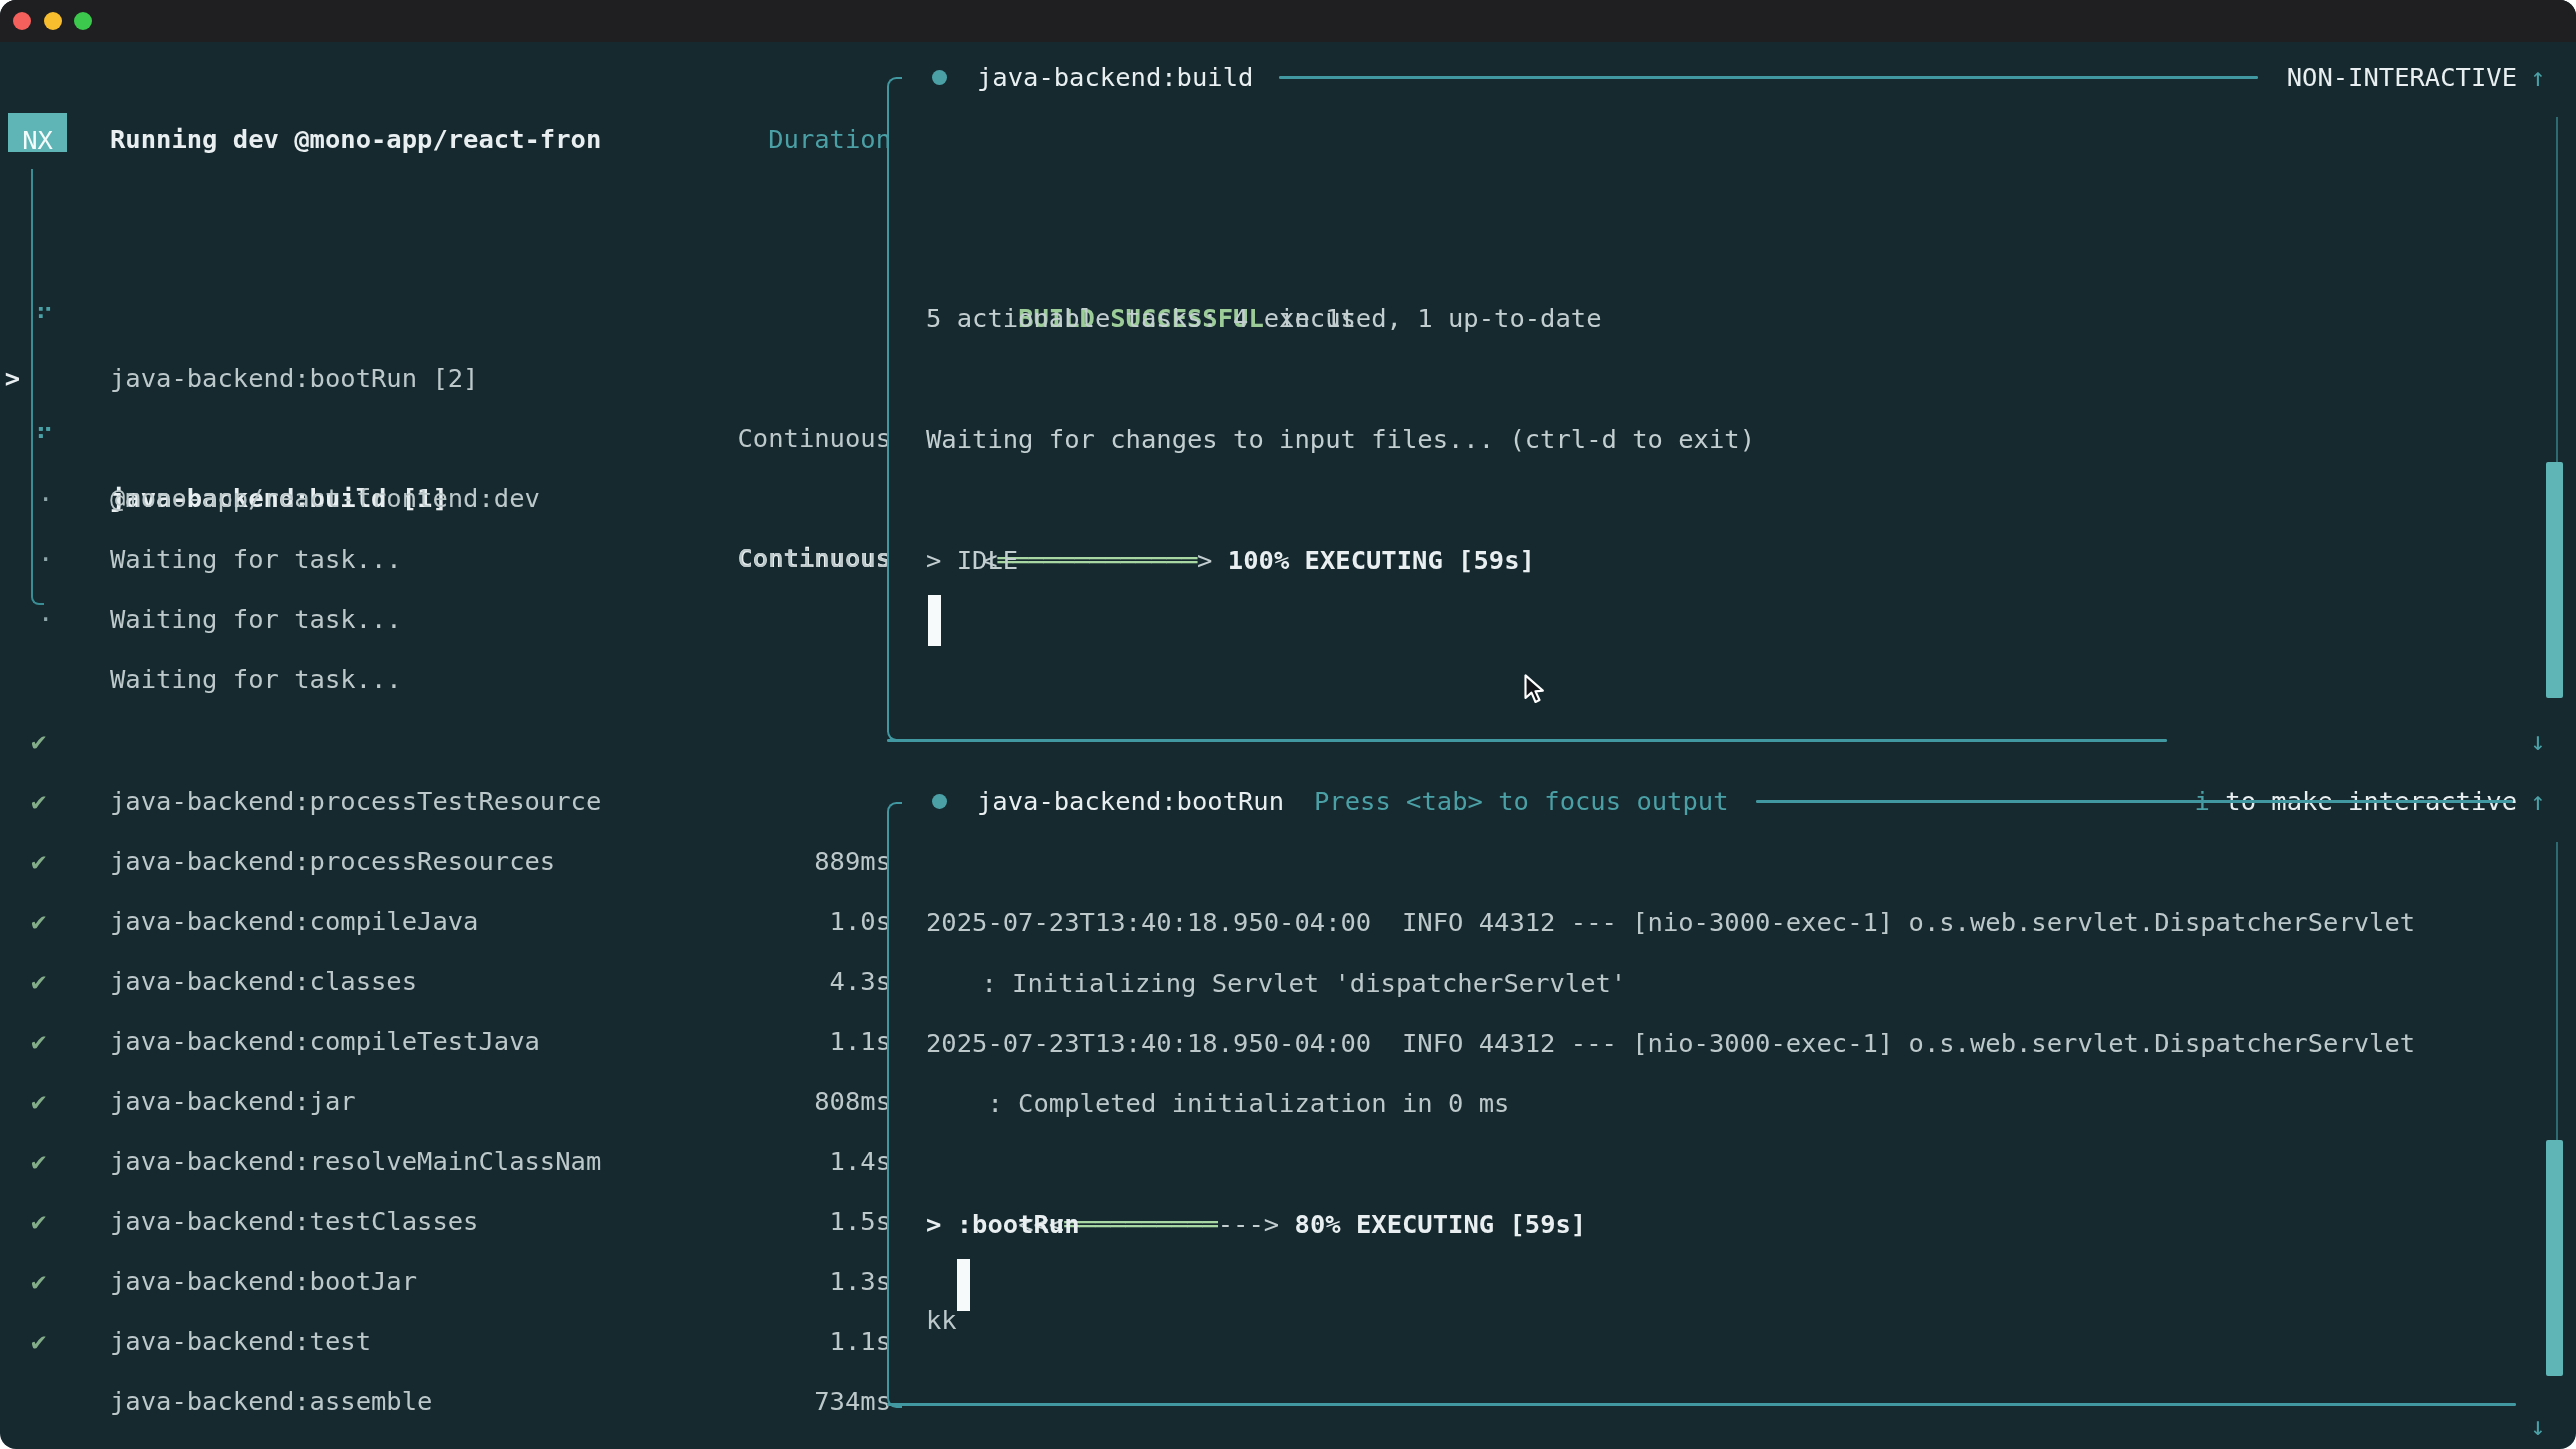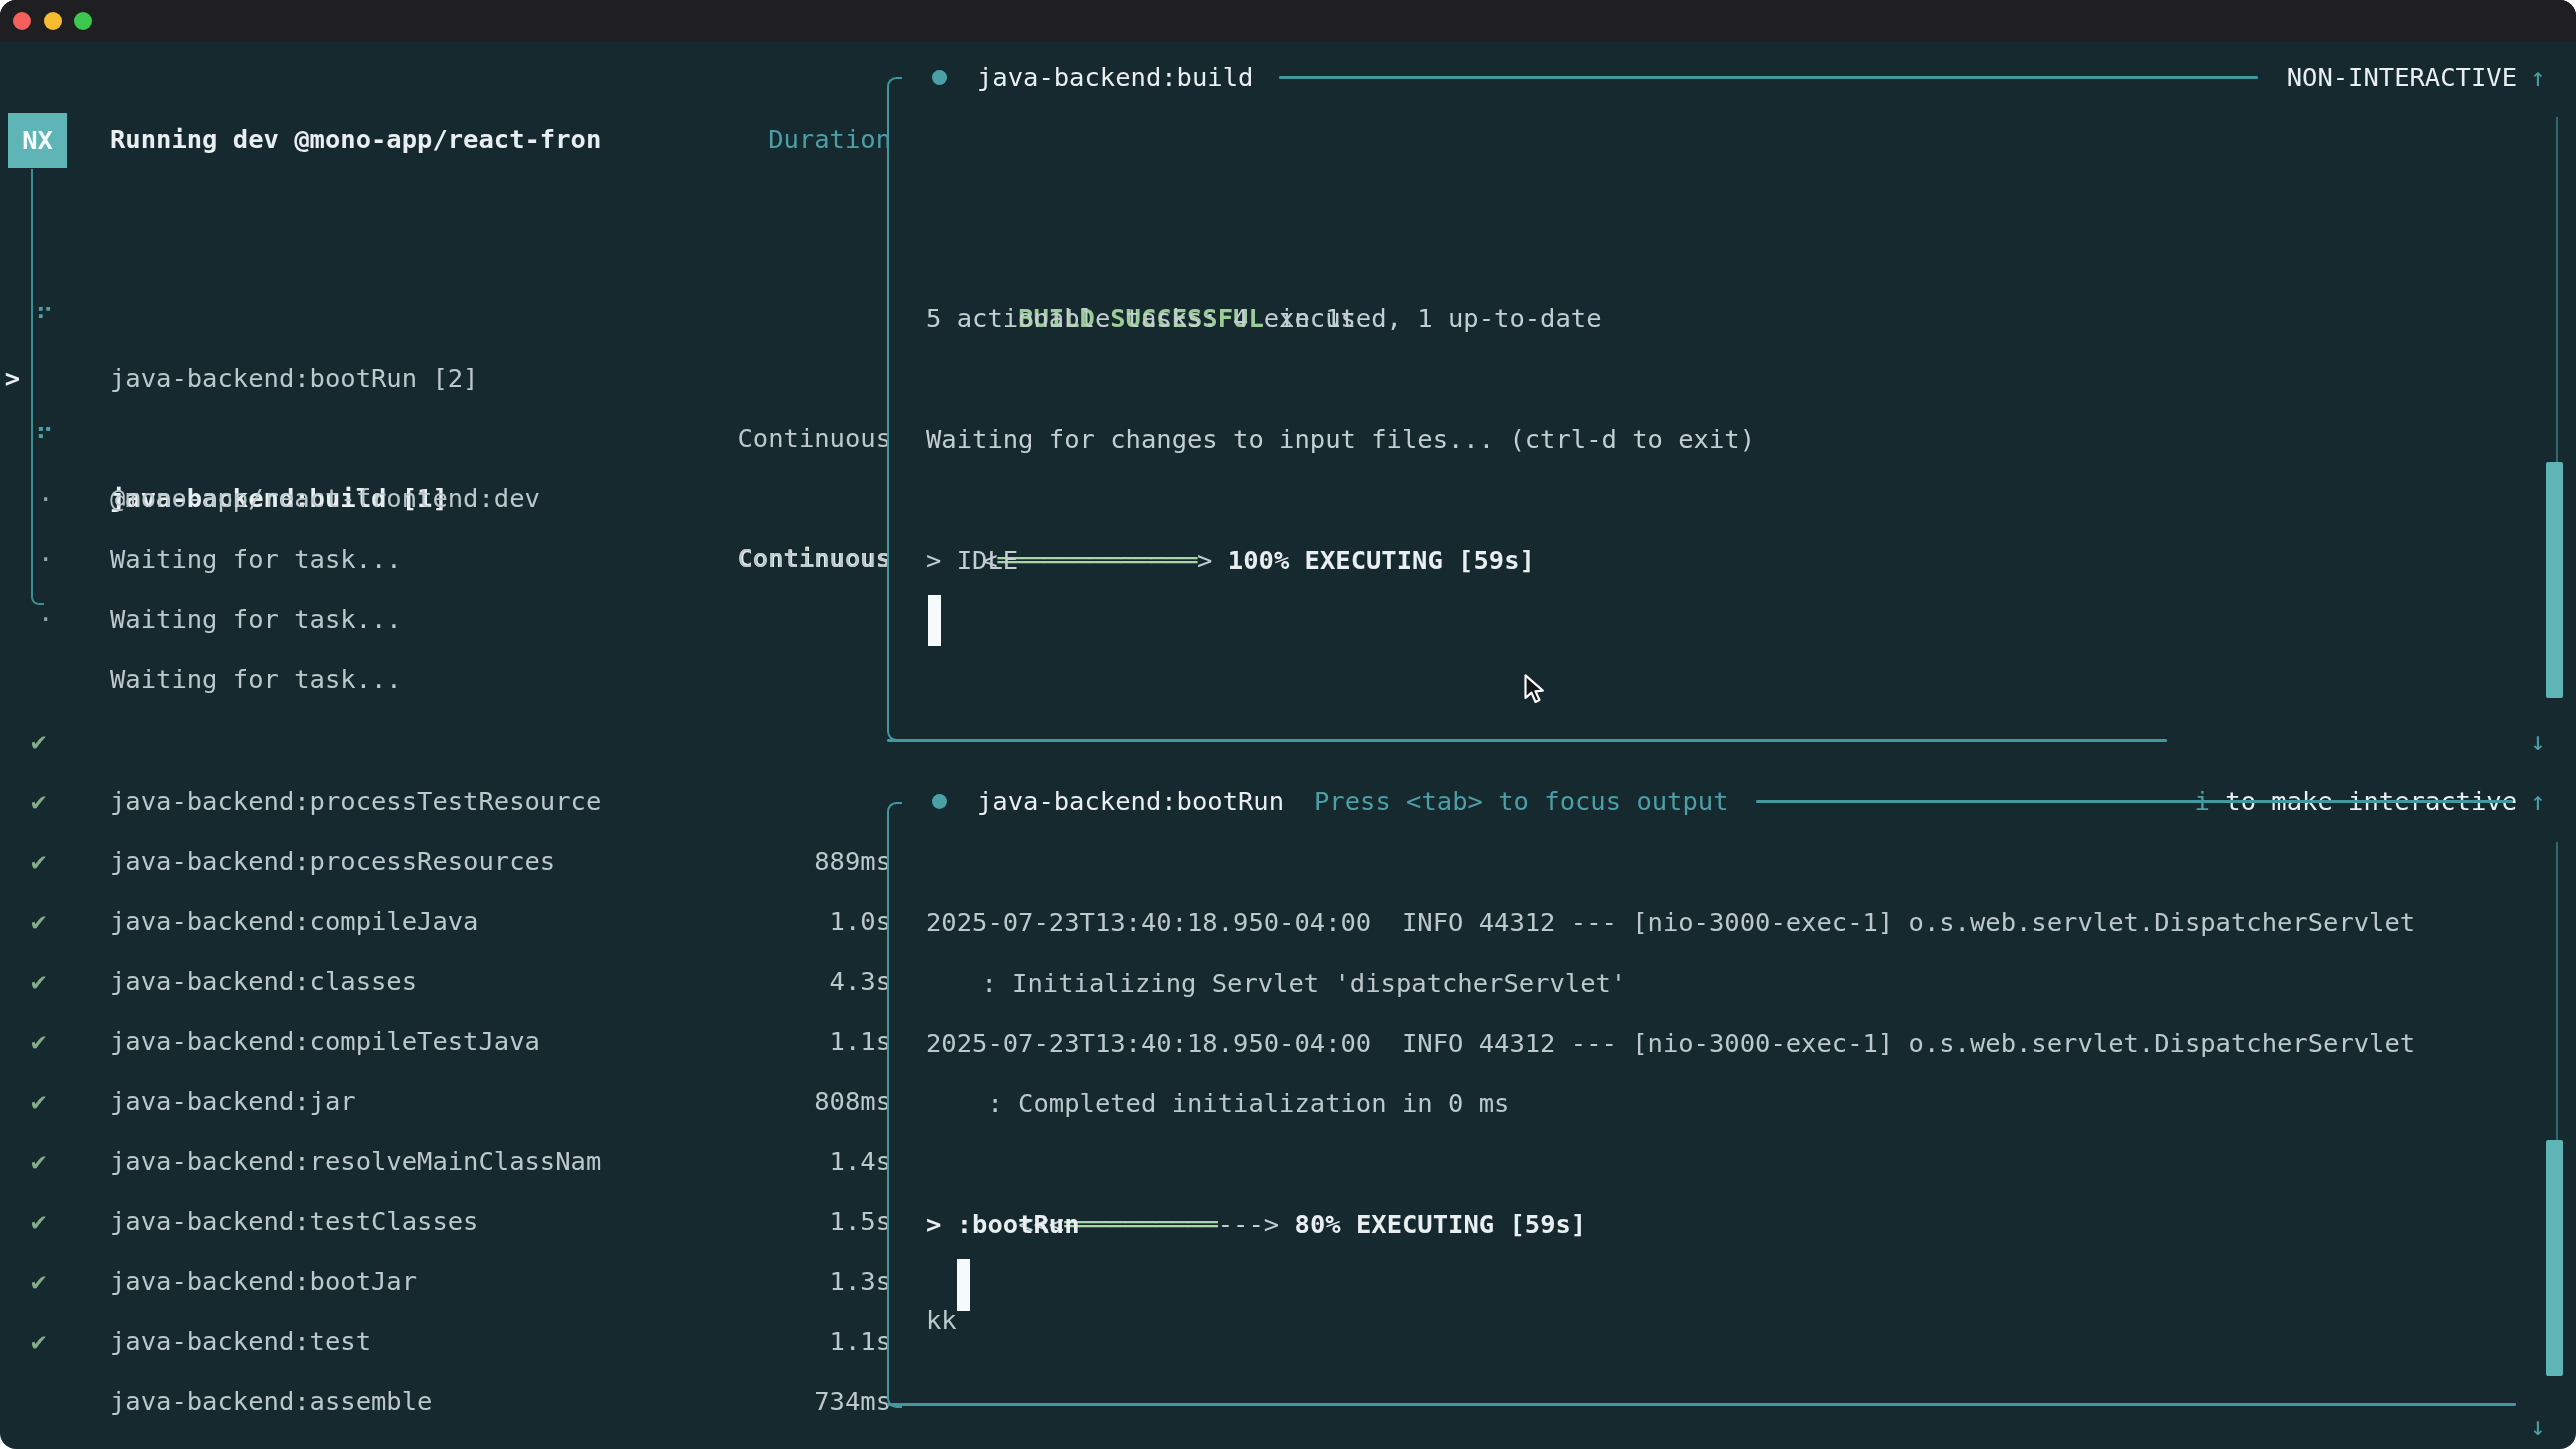--- a/index.html
+++ b/index.html
@@ -18,22 +18,22 @@
   .bold{font-weight:bold;}
   .white{color:#e9eff1;}
   .gray{color:#c3ced1;}
   .dim{color:#bdc8cb;}
   .teal{color:#4ba0a6;}
   .green-t{color:#9ccc97;}
   .bar-green{color:#a8d7a4;}
   .check{color:#83ad88;}
 
   
-  .nx-badge{position:absolute;left:8px;top:113px;width:59px;height:55px;background:#5fb5b6;
-            color:#f4fbfb;font-weight:bold;text-align:center;line-height:55px;}
+  .nx-badge{position:absolute;left:8px;top:113px;width:59px;height:39px;background:#5fb5b6;
+            color:#f4fbfb;font-weight:normal;text-align:center;line-height:55px;}
   .tree-line{position:absolute;left:31px;top:169px;width:2px;height:421px;background:#3a8d94;}
   .tree-corner{position:absolute;left:31px;top:590px;width:10.7px;height:13.4px;
                border-left:2px solid #3a8d94;border-bottom:2px solid #3a8d94;border-bottom-left-radius:8px;}
   .spinner{position:absolute;left:35px;color:#4ba0a6;}
   .sel-arrow{position:absolute;left:4.7px;}
   .task-name{position:absolute;left:110px;}
   .wait-dot{position:absolute;left:38px;color:#8fa6aa;}
   .check-ic{position:absolute;left:31px;}
 
   

